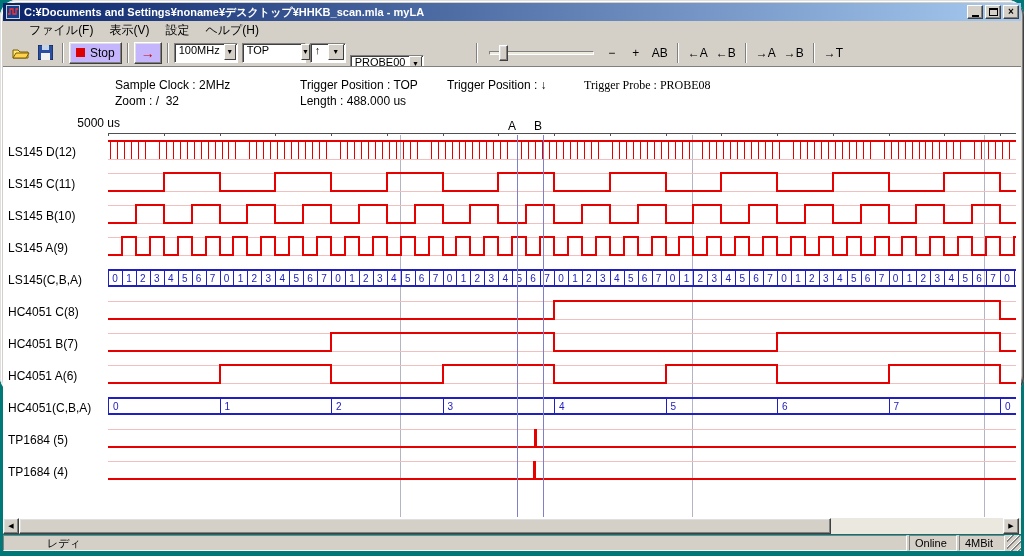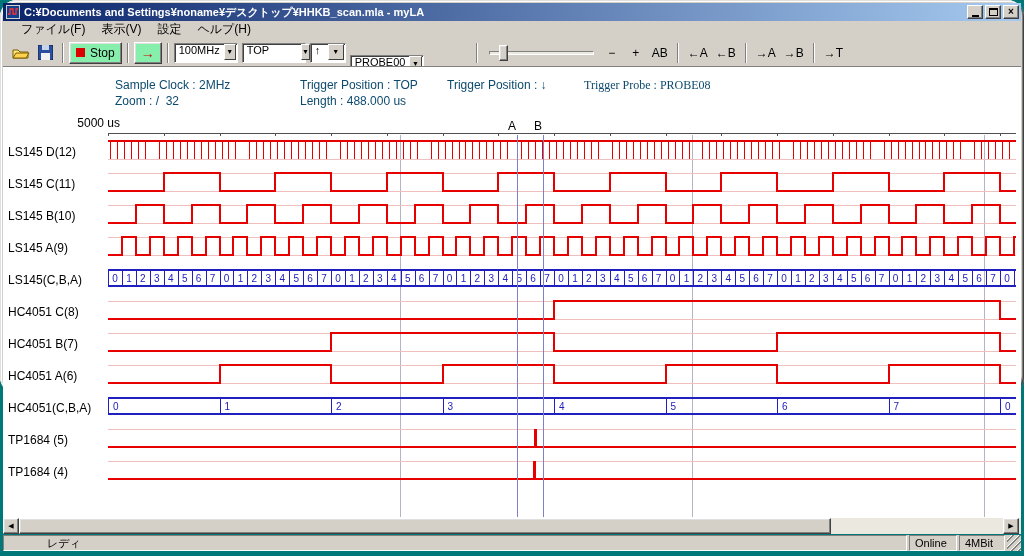--- a/index.html
+++ b/index.html
@@ -19,32 +19,32 @@
   .tb-ctrl { width:16px; height:14px; background:#d4d0c8; margin-left:2px; flex:0 0 auto;
              border:1px solid; border-color:#fff #404040 #404040 #fff;
              box-shadow: inset -1px -1px 0 #808080;
              display:flex; align-items:center; justify-content:center;
              font-size:10px; font-weight:bold; color:#000; line-height:1; }
   .min-glyph { width:7px; height:2px; background:#000; margin-top:7px; }
   .max-glyph { width:9px; height:8px; border:1px solid #000; border-top-width:2px; }
 
   
   .menubar { position:absolute; left:3px; top:21px; width:1018px; height:18px;
-             background:#d4d0c8; display:flex; align-items:flex-end; padding-left:10px; }
+             background:#d4d0c8; display:flex; align-items:center; padding-left:18px; }
   .menu-item { font-size:12px; padding:1px 8px; color:#000; white-space:nowrap; }
 
   
   .toolbar { position:absolute; left:3px; top:39px; width:1018px; height:27px;
              background:#d4d0c8; display:flex; align-items:center; padding-left:6px; }
   .sep { width:2px; height:20px; border-left:1px solid #808080; border-right:1px solid #fff;
          margin:0 5px; flex:0 0 auto; }
   .icon-btn { width:24px; height:22px; display:flex; align-items:center; justify-content:center;
               background:transparent; border:none; flex:0 0 auto; }
   .raised-btn { height:22px; display:flex; align-items:center; justify-content:flex-start;
-                background:#86efac; border:1px solid; border-color:#fff #404040 #404040 #fff;
+                background:#c4b5fd; border:1px solid; border-color:#fff #404040 #404040 #fff;
                 box-shadow: inset -1px -1px 0 #808080, inset 1px 1px 0 #dfdfdf;
                 font-size:12px; color:#000; padding:0 6px; flex:0 0 auto; }
   .stop-square { width:9px; height:9px; background:#dd0000; margin-right:5px; }
   .red-arrow { color:#cc0000; font-weight:bold; font-size:14px; }
   .combo { height:20px; background:#fff; margin-right:4px; flex:0 0 auto;
            border:1px solid; border-color:#808080 #fff #fff #808080;
            box-shadow: inset 1px 1px 0 #404040;
            display:flex; align-items:flex-start; }
   .combo-text { font-size:11px; padding:0 4px; white-space:nowrap; color:#000; }
   .combo-arrow { width:16px; height:16px; background:#d4d0c8; margin-right:1px; margin-left:auto;
@@ -58,21 +58,21 @@
                   border:1px solid; border-color:#fff #404040 #404040 #fff;
                   box-shadow: inset -1px -1px 0 #808080, inset 1px 1px 0 #dfdfdf; }
   .flat-btn { height:22px; min-width:22px; display:flex; align-items:center; justify-content:center;
               background:transparent; border:none; font-size:12px; color:#000;
               padding:0 3px; margin:0 1px; flex:0 0 auto; }
   .presep { margin-left:48px; }
 
   
   .client { position:absolute; left:3px; top:66px; width:1018px; height:452px;
             background:#fff; border-top:1px solid #808080; }
-  .info { position:absolute; font-size:12px; color:#0c4a6e; white-space:pre; }
+  .info { position:absolute; font-size:12px; color:#000000; white-space:pre; }
   #wave-svg { position:absolute; left:0; top:0; pointer-events:none; }
   #wave-svg text { font-family:"Liberation Sans","DejaVu Sans",sans-serif; }
 
   
   .hscroll { position:absolute; left:3px; top:518px; width:1018px; height:16px; background:#ebe8e0; }
   .sb-btn { position:absolute; top:0; width:16px; height:16px; background:#d4d0c8;
             border:1px solid; border-color:#fff #404040 #404040 #fff;
             box-shadow: inset -1px -1px 0 #808080, inset 1px 1px 0 #dfdfdf;
             display:flex; align-items:center; justify-content:center; font-size:7px; color:#000; }
   .sb-thumb { position:absolute; left:16px; top:0; width:812px; height:16px; background:#d4d0c8;

